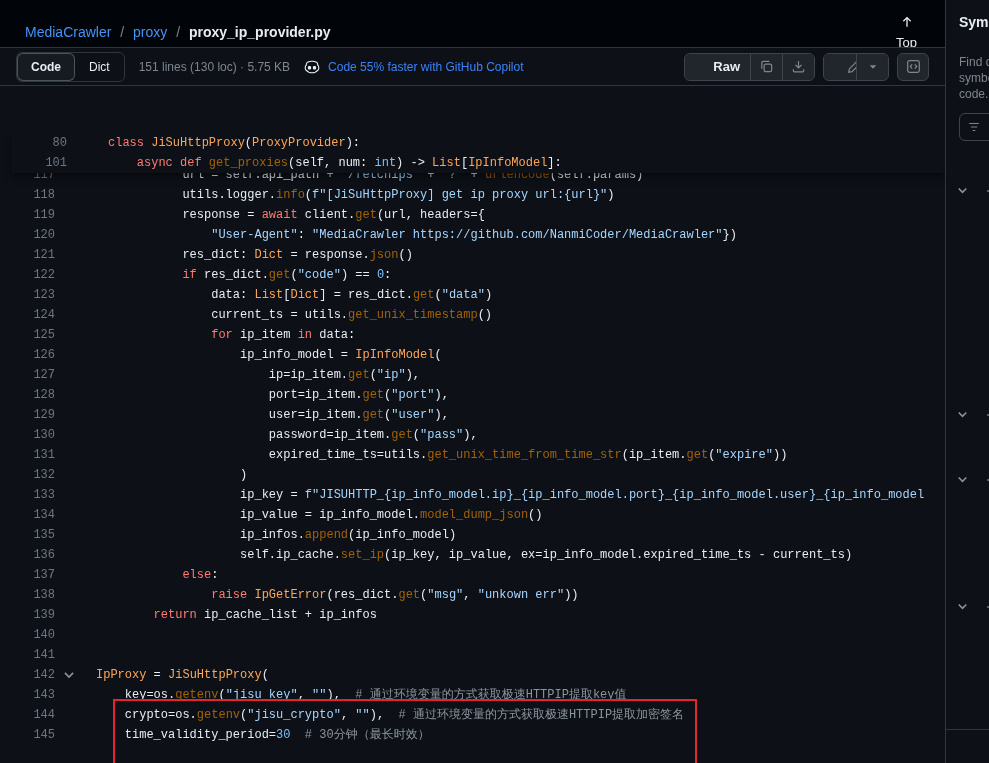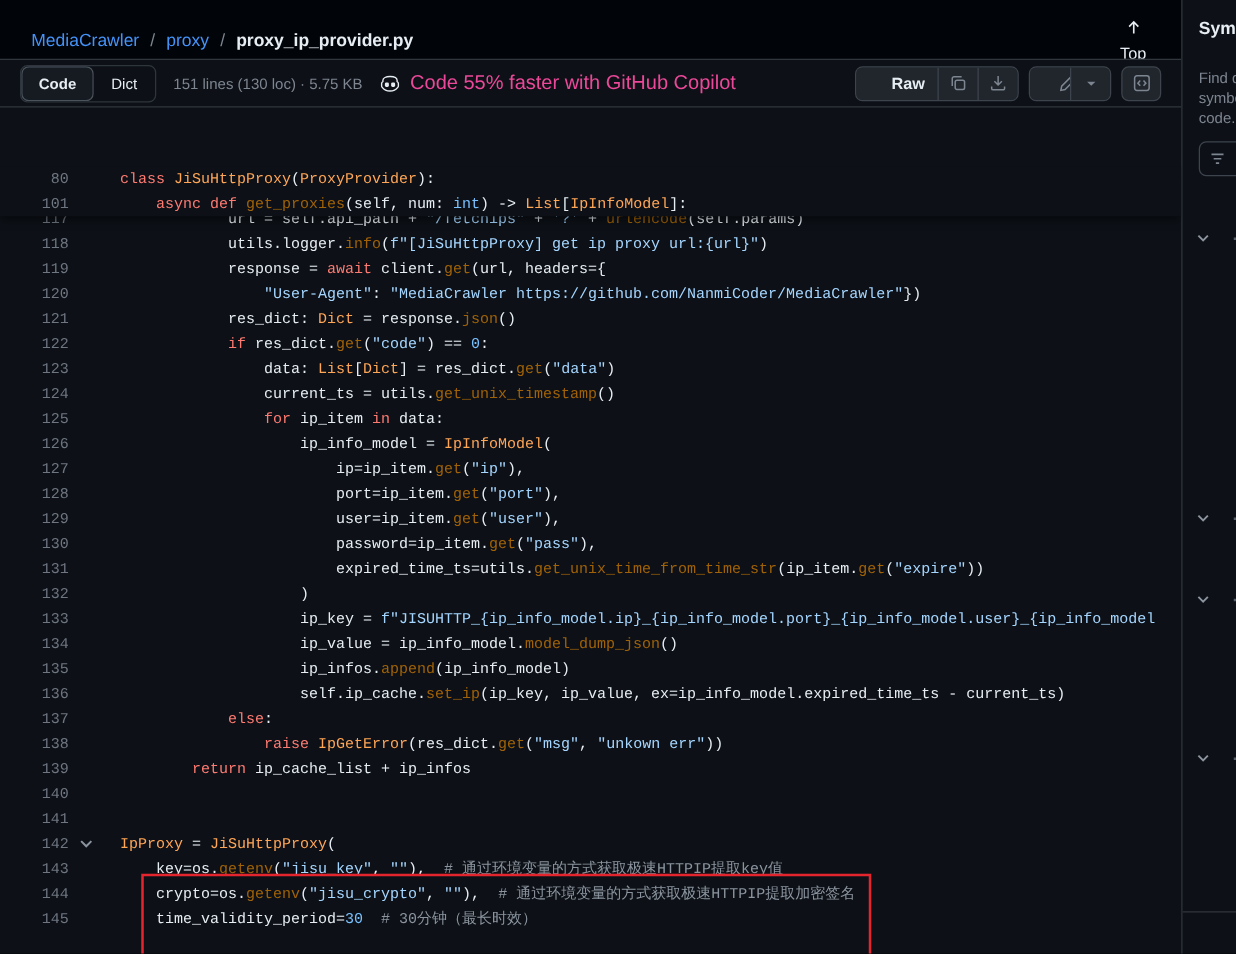--- a/index.html
+++ b/index.html
@@ -24,37 +24,37 @@
   
   .code-box{position:absolute;top:47px;left:0;right:0;bottom:0;border-top:1px solid #30363d;background:#0d1117;}
   .toolbar{height:37px;border-bottom:1px solid #30363d;display:flex;align-items:center;
     justify-content:space-between;padding:0 16px;background:#0d1117;}
   .tb-left{display:flex;align-items:center;gap:14px;}
   .seg{display:flex;align-items:center;border:1px solid #2f353d;border-radius:6px;padding:0;}
   .seg .seg-btn{height:28px;padding:0 14px;font-size:12px;color:#e6edf3;background:transparent;
     border:none;border-radius:6px;cursor:pointer;font-family:inherit;}
   .seg .seg-btn.active{background:#161b22;box-shadow:inset 0 0 0 1px #4b535d;font-weight:600;}
   .meta{font-size:12px;color:#7d8590;white-space:nowrap;}
-  .copilot{display:flex;align-items:center;gap:8px;font-size:16px;color:#ec4899;white-space:nowrap;}
+  .copilot{display:flex;align-items:center;gap:8px;font-size:12px;color:#3b82f6;white-space:nowrap;}
   .tb-right{display:flex;align-items:center;gap:8px;}
   .btn-group{display:flex;align-items:stretch;border:1px solid #3d444d;border-radius:6px;
     overflow:hidden;background:#21262d;height:28px;box-sizing:border-box;}
   .btn-group .gbtn{display:flex;align-items:center;justify-content:center;padding:0 10px;
     font-size:13px;font-weight:600;color:#e6edf3;background:#21262d;border:none;cursor:pointer;
     border-left:1px solid #3d444d;font-family:inherit;}
   .btn-group .gbtn:first-child{border-left:none;padding-left:28px;}
   .btn-group .icon-only{width:32px;padding:0;box-sizing:border-box;}
   .solo-btn{width:32px;height:28px;border:1px solid #3d444d;border-radius:6px;background:#21262d;
     display:flex;align-items:center;justify-content:center;cursor:pointer;box-sizing:border-box;}
   .caret-btn{width:22px;}
 
   
   .code-area{position:absolute;top:85px;left:0;right:0;bottom:0;overflow:hidden;
     font-family:"Liberation Mono","DejaVu Sans Mono",monospace;font-size:12px;}
-  .sticky{position:absolute;top:0;left:0;right:0;z-index:3;background:#0d1117;
+  .sticky{position:absolute;top:0;left:12px;right:0;z-index:3;background:#0d1117;
     box-shadow:0 4px 7px rgba(0,0,0,0.5);}
   .lines{position:relative;padding-top:32px;}
   .code-row{display:flex;height:20px;line-height:20px;white-space:pre;position:relative;}
   .ln{width:55px;flex:none;text-align:right;color:#6e7681;cursor:pointer;}
   .cl{padding-left:41px;flex:none;}
   .fold-chevron{position:absolute;left:62px;top:3px;width:14px;height:14px;color:#8b949e;cursor:pointer;}
   .tok-p{color:#e6edf3;}
   .tok-k{color:#ff7b72;}
   .tok-s{color:#a5d6ff;}
   .tok-f{color:#a16207;}

